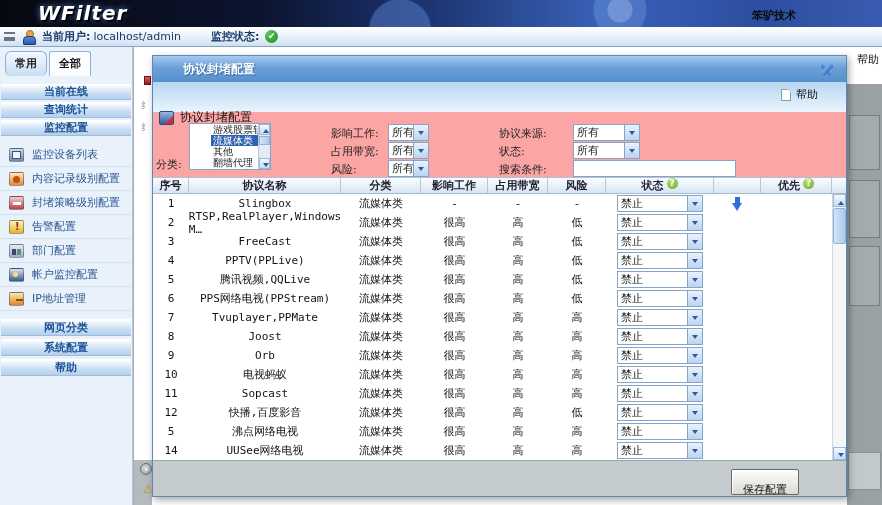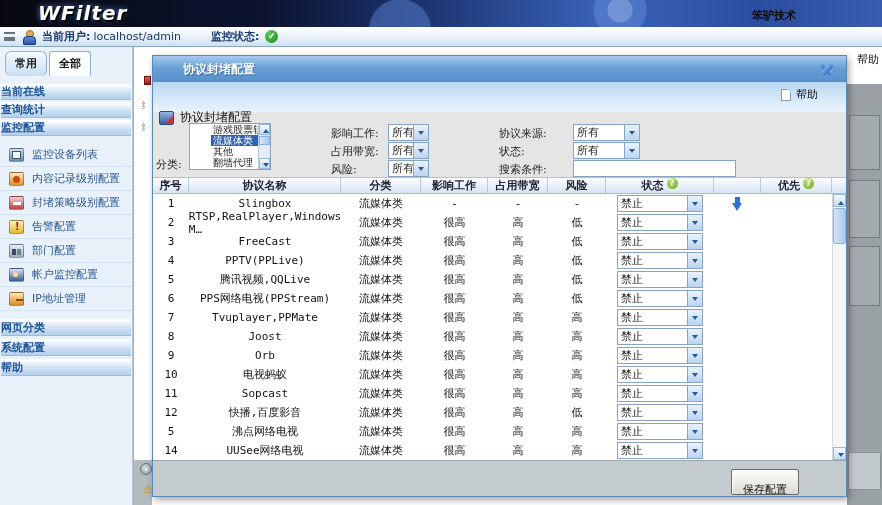--- a/index.html
+++ b/index.html
@@ -52,21 +52,21 @@
   .logout-icon { position:absolute; left:858px; top:30px; width:14px; height:14px; }
   .logout-icon::before { content:""; position:absolute; left:1px; top:0; width:8px; height:13px; background:linear-gradient(90deg,#6cc86c,#1e7a1e); border:1px solid #145a14; border-radius:1px; }
   .logout-icon::after { content:""; position:absolute; right:0; top:4px; width:0; height:0; border:3.5px solid transparent; border-left:6px solid #2a6ac0; }
 
   
   .sidebar { position:absolute; left:0; top:47px; width:133px; height:458px; background:#e9f2fb; border-right:1px solid #b5c8dd; }
   .side-tabs { position:relative; height:29px; background:linear-gradient(#dcebf9,#cte2f4); }
   .tab { position:absolute; top:4px; width:42px; height:25px; border:1px solid #8fb2d8; border-bottom:none; border-radius:3px 3px 0 0; text-align:center; line-height:23px; font-weight:bold; color:#222; background:linear-gradient(#f2f8fe,#cadff4); cursor:default; }
   .tab.active { background:#fbfdff; color:#111; }
   .tab0 { left:5px;border-radius:6px; } .tab1 { left:49px; }
-  .side-group { height:16px; margin:2px 1px; background:linear-gradient(#feffff,#cde0f4 55%,#b5d0ec); border-top:1px solid #fff; border-bottom:1px solid #9cbde0; text-align:left; line-height:14px; font-weight:bold; color:#1c5296; font-size:11px; }
+  .side-group { height:16px; margin:2px 1px; background:linear-gradient(#feffff,#cde0f4 55%,#b5d0ec); border-top:1px solid #fff; border-bottom:1px solid #9cbde0; text-align:center; line-height:14px; font-weight:bold; color:#1c5296; font-size:11px; }
   .side-group.wide { height:17px; margin:3px 1px; line-height:15px; }
   .side-item { height:24px; display:flex; align-items:center; padding-left:9px; border-bottom:1px solid #d3e1f0; color:#2c5790; }
   .side-item .s-icon { width:15px; height:14px; margin-right:8px; border-radius:2px; border:1px solid rgba(60,70,90,.5); position:relative; }
   .menu-pad-top { height:6px; } .menu-pad-mid { height:5px; }
   [data-name="device-list-icon"] { background:linear-gradient(#cfe0f0,#6a8ab0); }
   [data-name="device-list-icon"]::after{ content:""; position:absolute; left:2px; top:2px; right:2px; height:6px; background:#eef6ff; border:1px solid #456; }
   [data-name="record-level-icon"] { background:linear-gradient(#ffe8c0,#e09030); }
   [data-name="record-level-icon"]::after{ content:""; position:absolute; left:3px; top:3px; width:7px; height:7px; border-radius:50%; background:#c05010; }
   [data-name="block-policy-icon"] { background:linear-gradient(#f0d0d0,#c04040); }
   [data-name="block-policy-icon"]::after{ content:""; position:absolute; left:3px; top:5px; width:8px; height:3px; background:#fff; }
@@ -90,21 +90,21 @@
   .bg-gray-left { position:absolute; left:134px; top:460px; width:18px; height:45px; background:#b4bbbf; }
   .page-help { position:absolute; left:857px; top:52px; color:#111; }
   .frag-icon-red { position:absolute; left:144px; top:76px; width:7px; height:9px; background:linear-gradient(#e06060,#a01818); border:1px solid #701010; }
   .frag-glyph { position:absolute; color:#8a8f94; font-size:9px; }
   .frag1 { left:141px; top:99px; } .frag2 { left:141px; top:121px; }
   .gear-frag { position:absolute; left:140px; top:463px; width:12px; height:12px; border-radius:50%; background:radial-gradient(circle at 4px 4px,#d8dee2,#8a9094); border:1px solid #6a7074; }
   .gear-frag::after { content:""; position:absolute; left:4px; top:4px; width:3px; height:3px; border-radius:50%; background:#e8ecef; }
   .warn-frag { position:absolute; left:143px; top:482px; font-size:12px; color:#d09000; }
 
   
-  .dialog { position:absolute; left:152px; top:55px; width:695px; height:442px; background:#e5e5e5; border:1px solid #5c88b8; box-shadow:2px 3px 7px rgba(0,0,0,.35); }
+  .dialog { position:absolute; left:152px; top:55px; width:695px; height:442px; background:#fca5a5; border:1px solid #5c88b8; box-shadow:2px 3px 7px rgba(0,0,0,.35); }
   .dlg-title { position:absolute; left:0; top:0; right:0; height:26px; background:linear-gradient(#a6cbf0,#6ba0d8 45%,#5590cc); color:#fff; font-weight:bold; font-size:12px; line-height:26px; padding-left:30px; text-shadow:1px 1px 1px #3a6aa0; }
   .dlg-close { position:absolute; right:12px; top:6px; width:14px; height:14px; cursor:pointer; }
   .dlg-close::before,.dlg-close::after { content:""; position:absolute; left:0; top:5px; width:14px; height:4.5px; border-radius:2px; background:linear-gradient(#7fb0e8,#3a72c0); }
   .dlg-close::before { transform:rotate(45deg); } .dlg-close::after { transform:rotate(-45deg); }
   .dlg-sub { position:absolute; left:0; top:26px; right:0; height:30px; background:linear-gradient(#b9d7f2,#eaf4fd); }
   .dlg-help { position:absolute; right:28px; top:31px; display:flex; align-items:center; gap:5px; color:#111; cursor:pointer; }
   .page-icon { width:10px; height:12px; background:#fff; border:1px solid #8a9aa8; position:relative; }
   .page-icon::after { content:""; position:absolute; right:-1px; top:-1px; width:0; height:0; border:2.5px solid transparent; border-top-color:#b9d7f2; border-right-color:#b9d7f2; }
   .dlg-section { position:absolute; left:6px; top:53px; display:flex; align-items:center; gap:6px; font-size:12px; color:#111; }
   .section-icon { width:15px; height:14px; background:linear-gradient(#9ab8e0,#3a5a96); border:1px solid #2a4a80; border-radius:2px; position:relative; }

